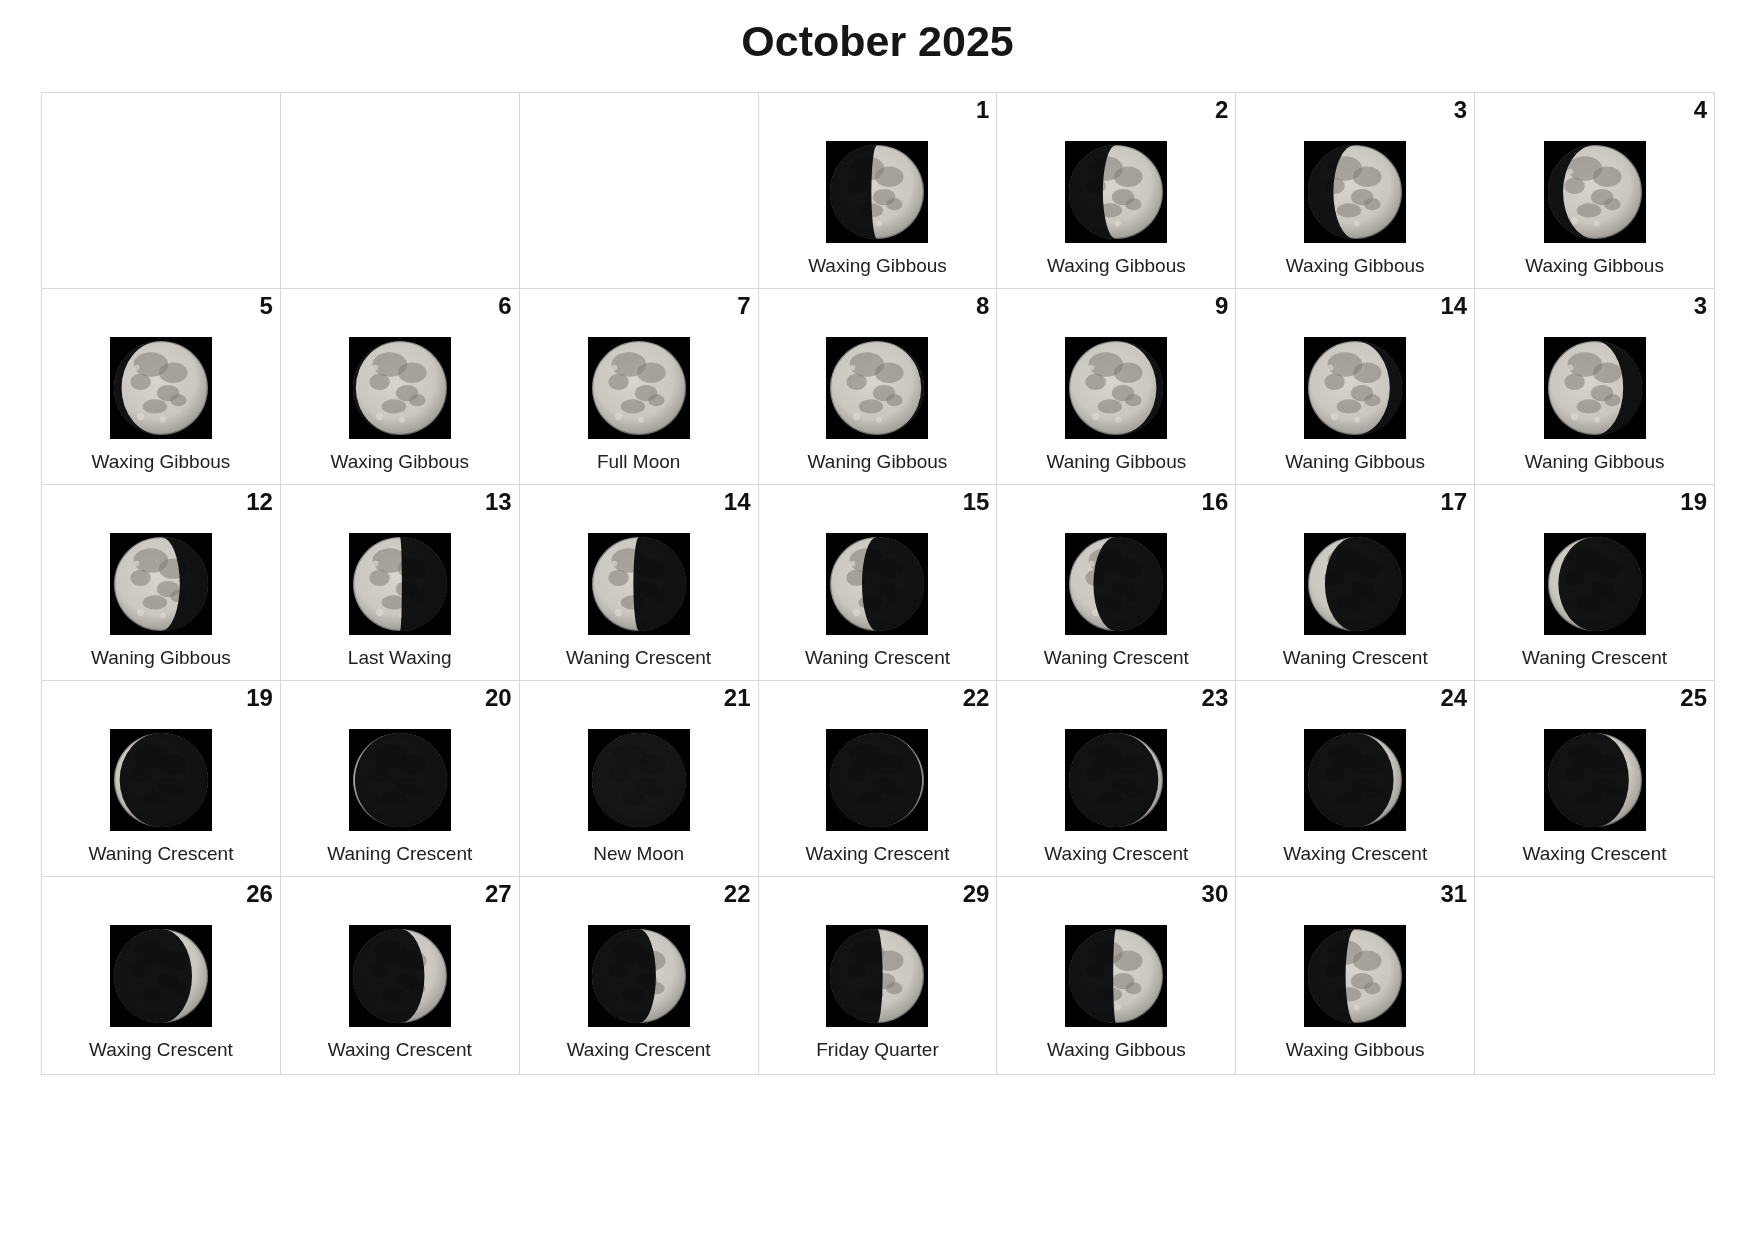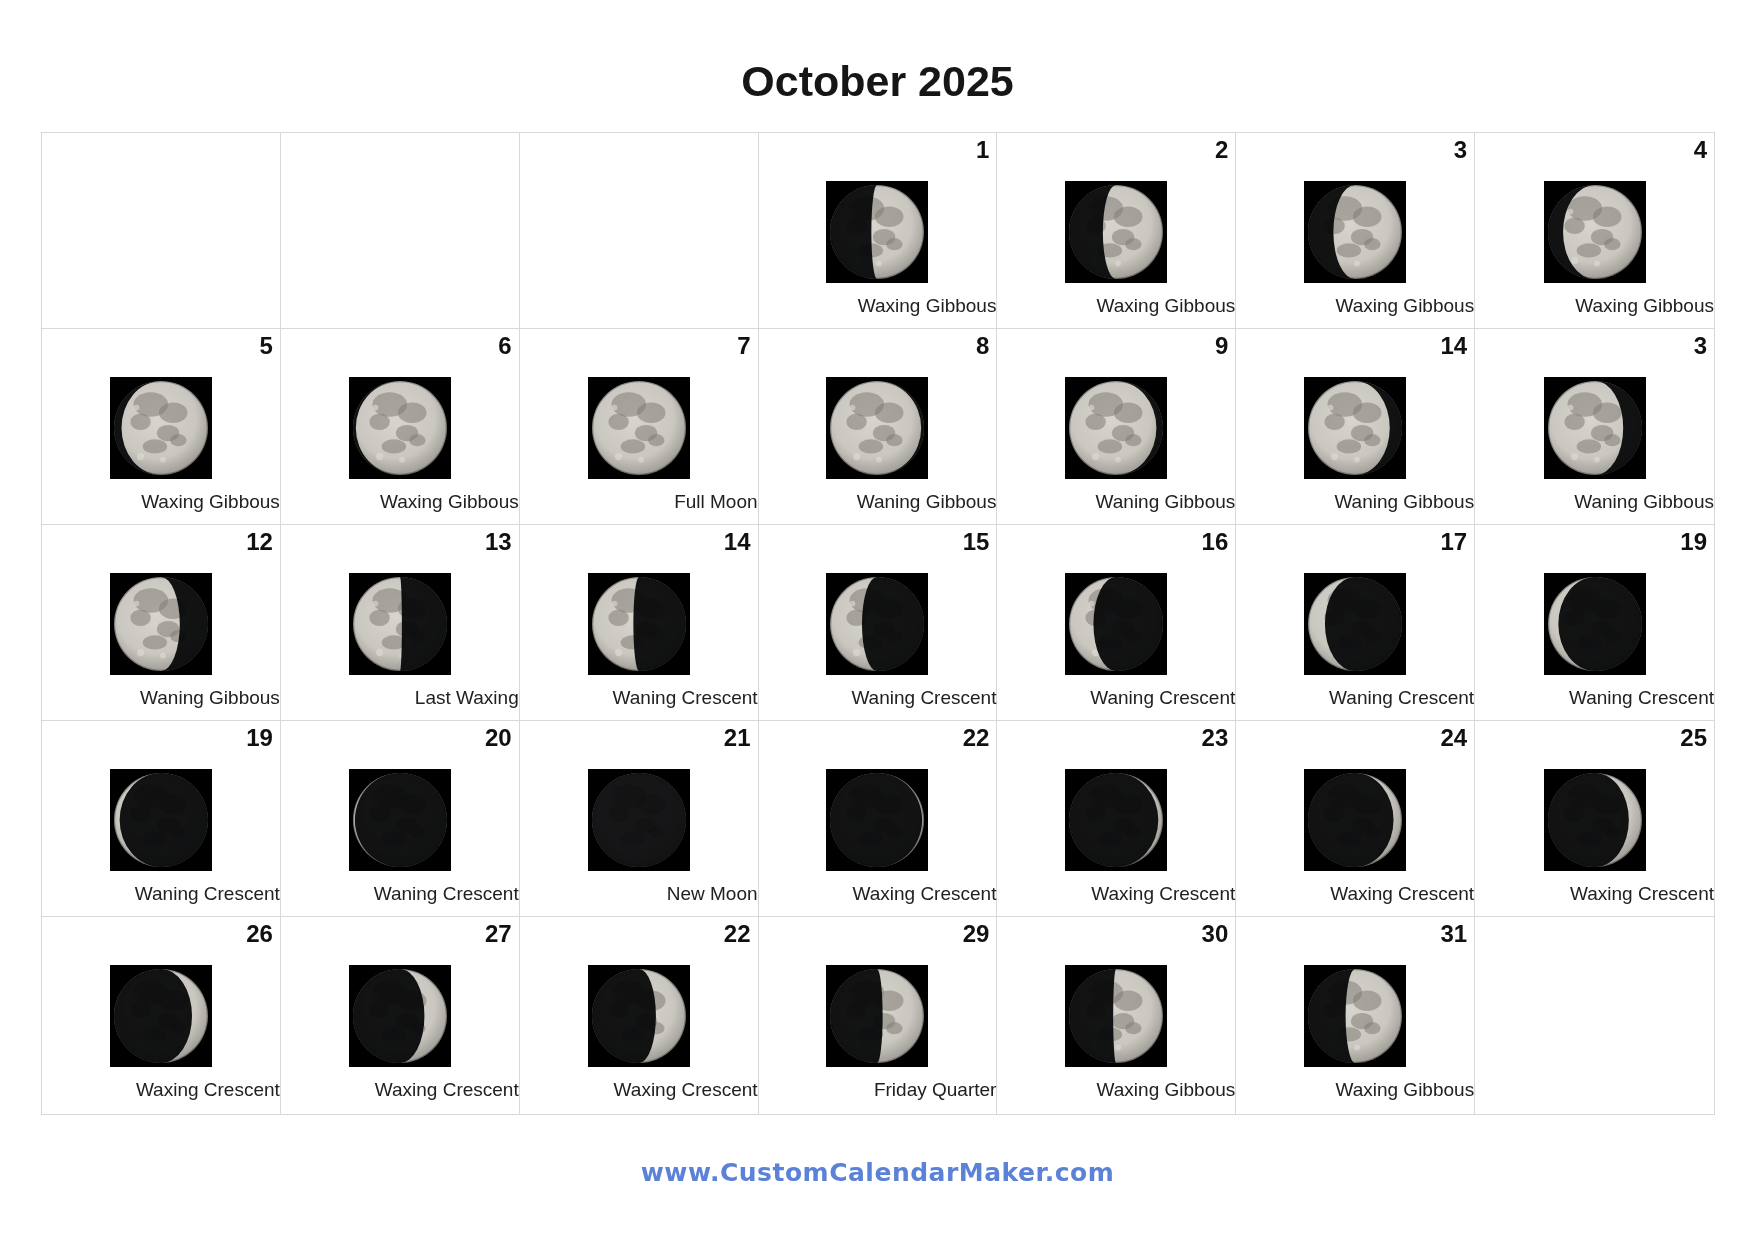--- a/index.html
+++ b/index.html
@@ -9,21 +9,21 @@
   }
   *{margin:0;padding:0;box-sizing:border-box;}
   html,body{background:#ffffff;}
   body{
     width:1755px;height:1240px;
     font-family:"Liberation Sans",sans-serif;
     color:var(--text);
     position:relative;
     overflow:hidden;
   }
-  .page{position:relative;width:1755px;height:957px;background:#fff;margin-top:40px;}
+  .page{position:relative;width:1755px;height:957px;background:#fff;}
   .title{
     position:absolute;top:16px;left:0;width:100%;
     text-align:center;
     font-size:43px;font-weight:bold;color:#161616;
     letter-spacing:0px;line-height:50px;
   }
   .calendar{
     position:absolute;left:41px;top:92px;width:1674px;
     border:1px solid var(--border);
     background:#fff;
@@ -52,21 +52,21 @@
   .day-number{
     position:absolute;top:5px;right:7px;
     font-size:24px;font-weight:bold;color:#111;line-height:1;
   }
   .moon{
     position:absolute;top:48px;left:50%;transform:translateX(-50%);
     width:102px;height:102px;display:block;
   }
   .phase-label{
     position:absolute;top:161px;left:0;width:100%;
-    text-align:right;font-size:19px;line-height:23px;color:#212121;
+    text-align:center;font-size:19px;line-height:23px;color:#212121;
   }
   .footer{
     position:absolute;top:1118px;left:0;width:100%;
     text-align:center;
   }
   .footer-link{
     font-family:"DejaVu Sans",sans-serif;
     font-size:25px;font-weight:bold;color:var(--accent);
     text-decoration:none;letter-spacing:0.5px;
     cursor:pointer;
@@ -896,17 +896,14 @@
               <circle cx="51" cy="51" r="47" fill="none" stroke="rgba(0,0,0,0.30)" stroke-width="2.5"></circle>
               <path d="M 51 4 A 47 47 0 0 0 51 98 A 9.40 47 0 0 1 51 4 Z" fill="#07080a" opacity="0.95"></path>
             </svg>
             <div class="phase-label">Waxing Gibbous</div>
           </div>
           <div class="cell"></div>
         </div>
       </div>
   </div>
 
-  <div class="footer">
-    <a class="footer-link">www.CustomCalendarMaker.com</a>
-  </div>
 
 </div>
 
 </body></html>

